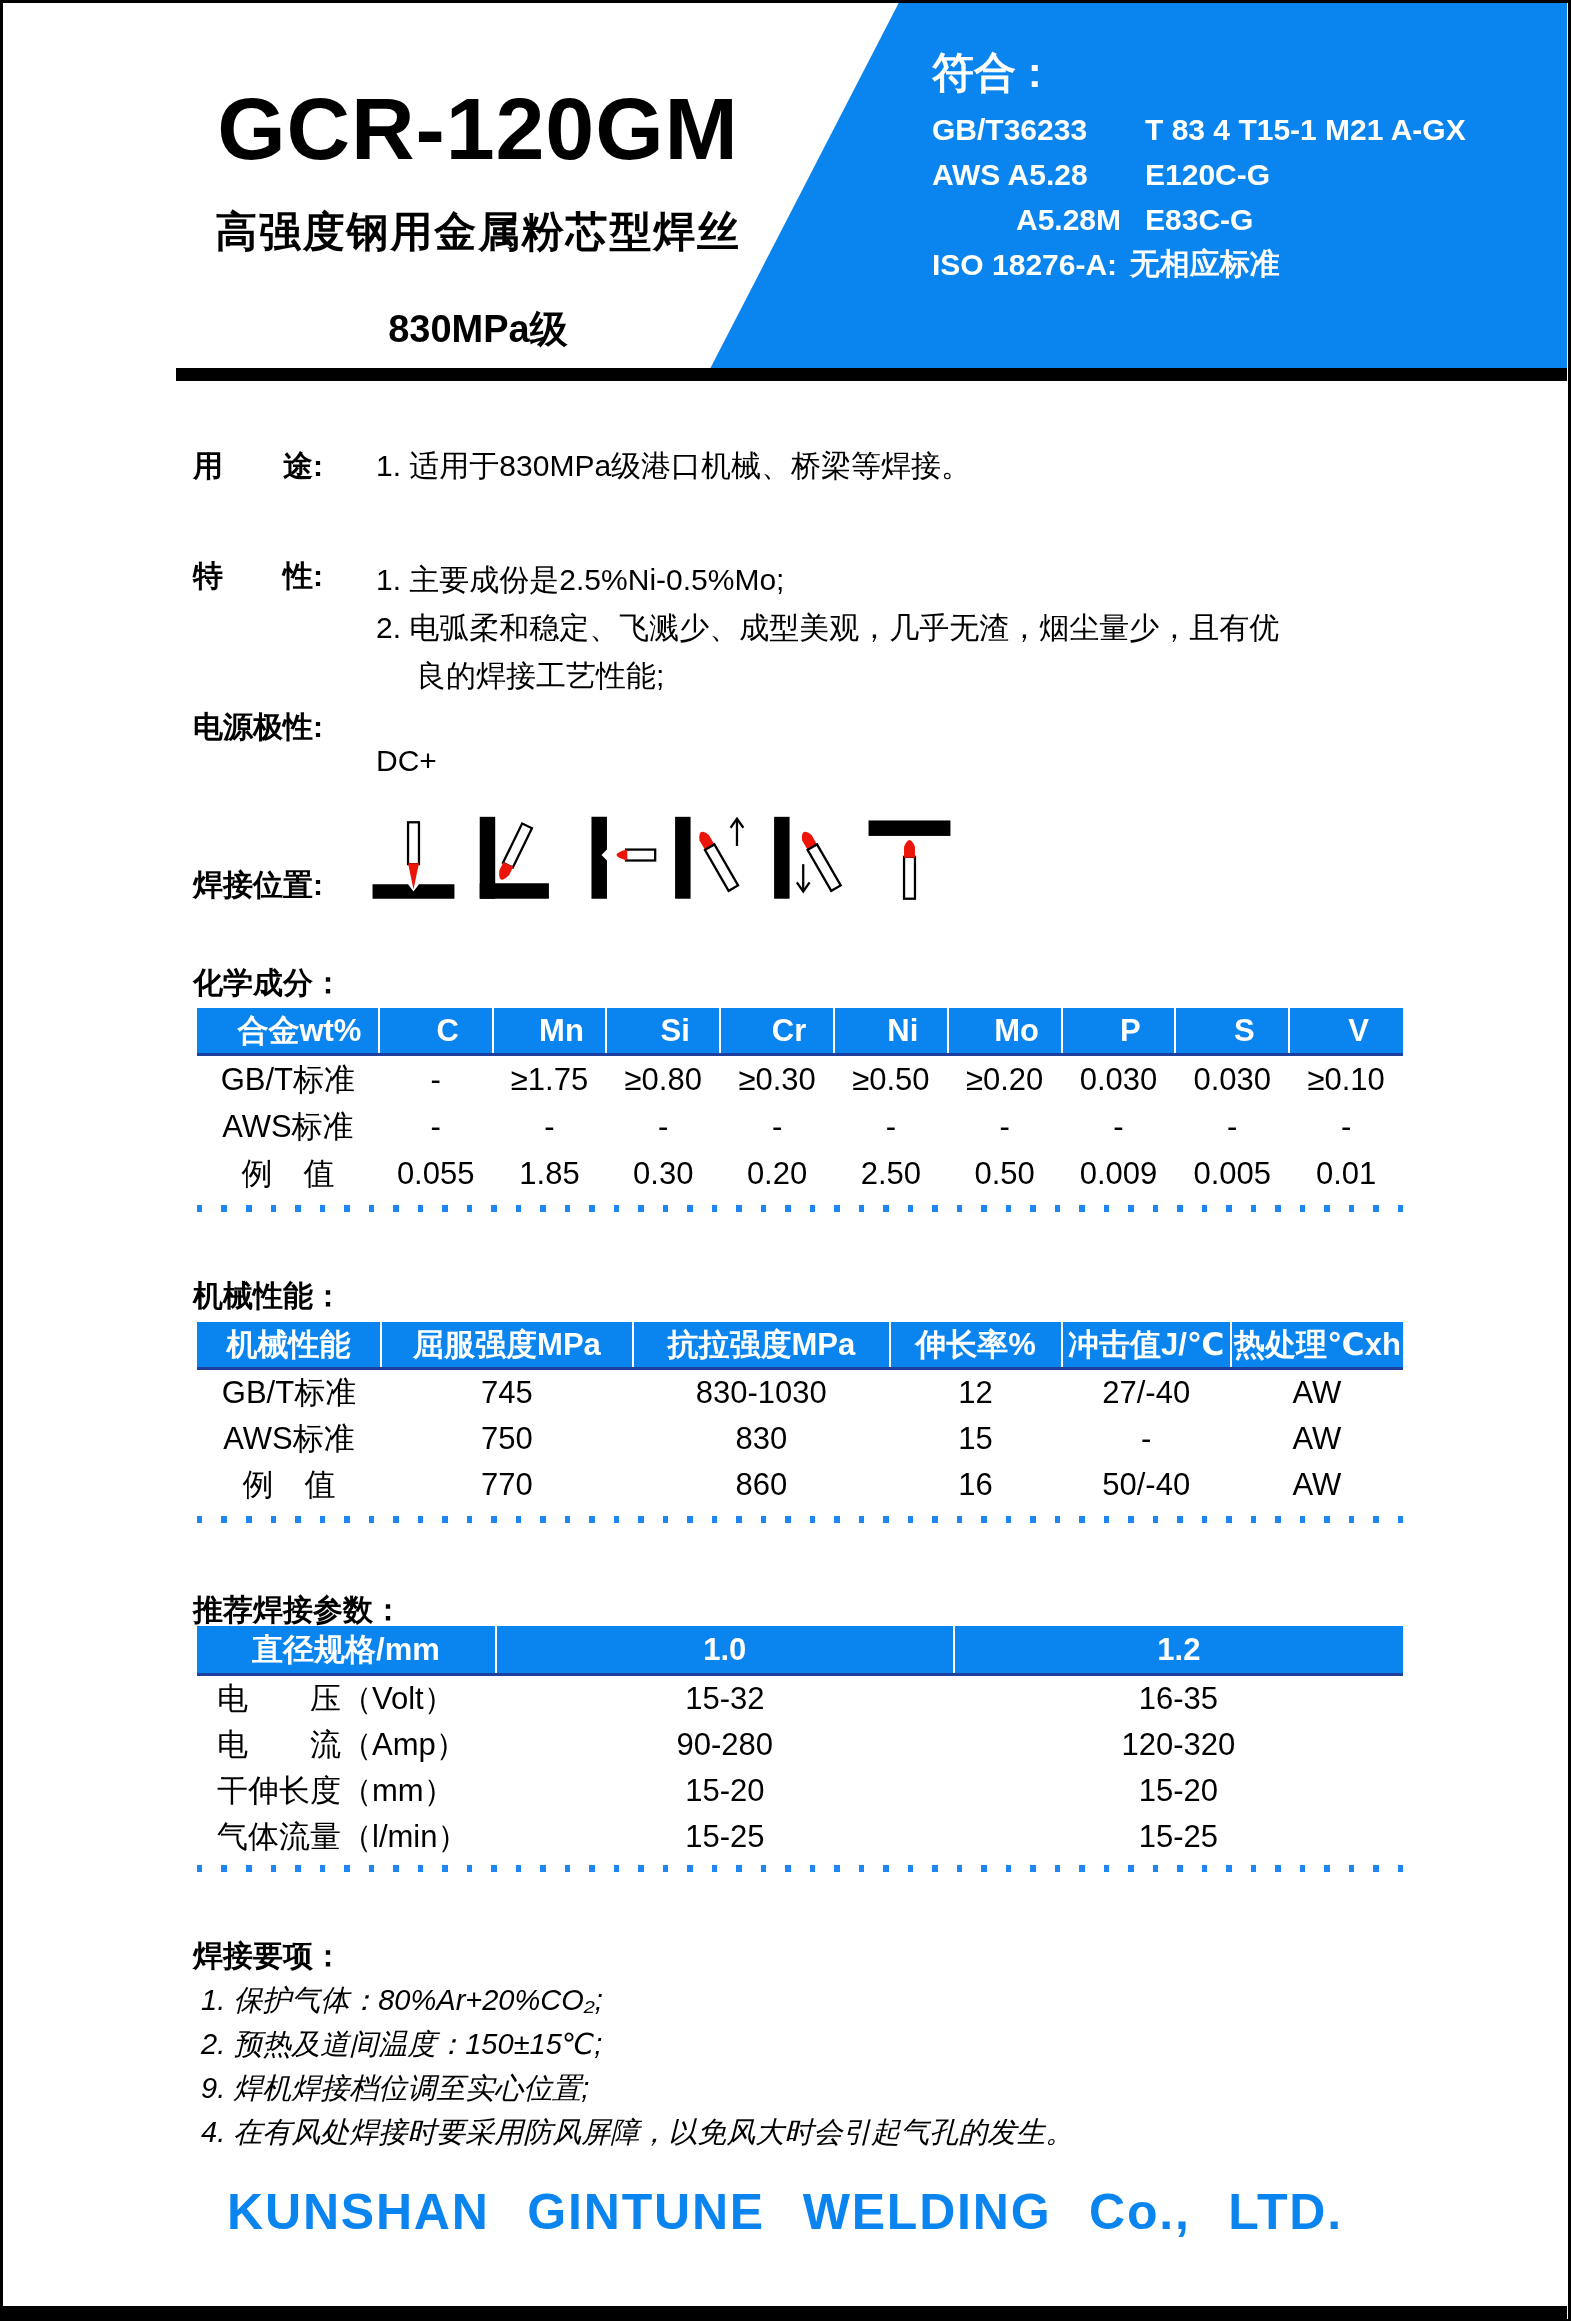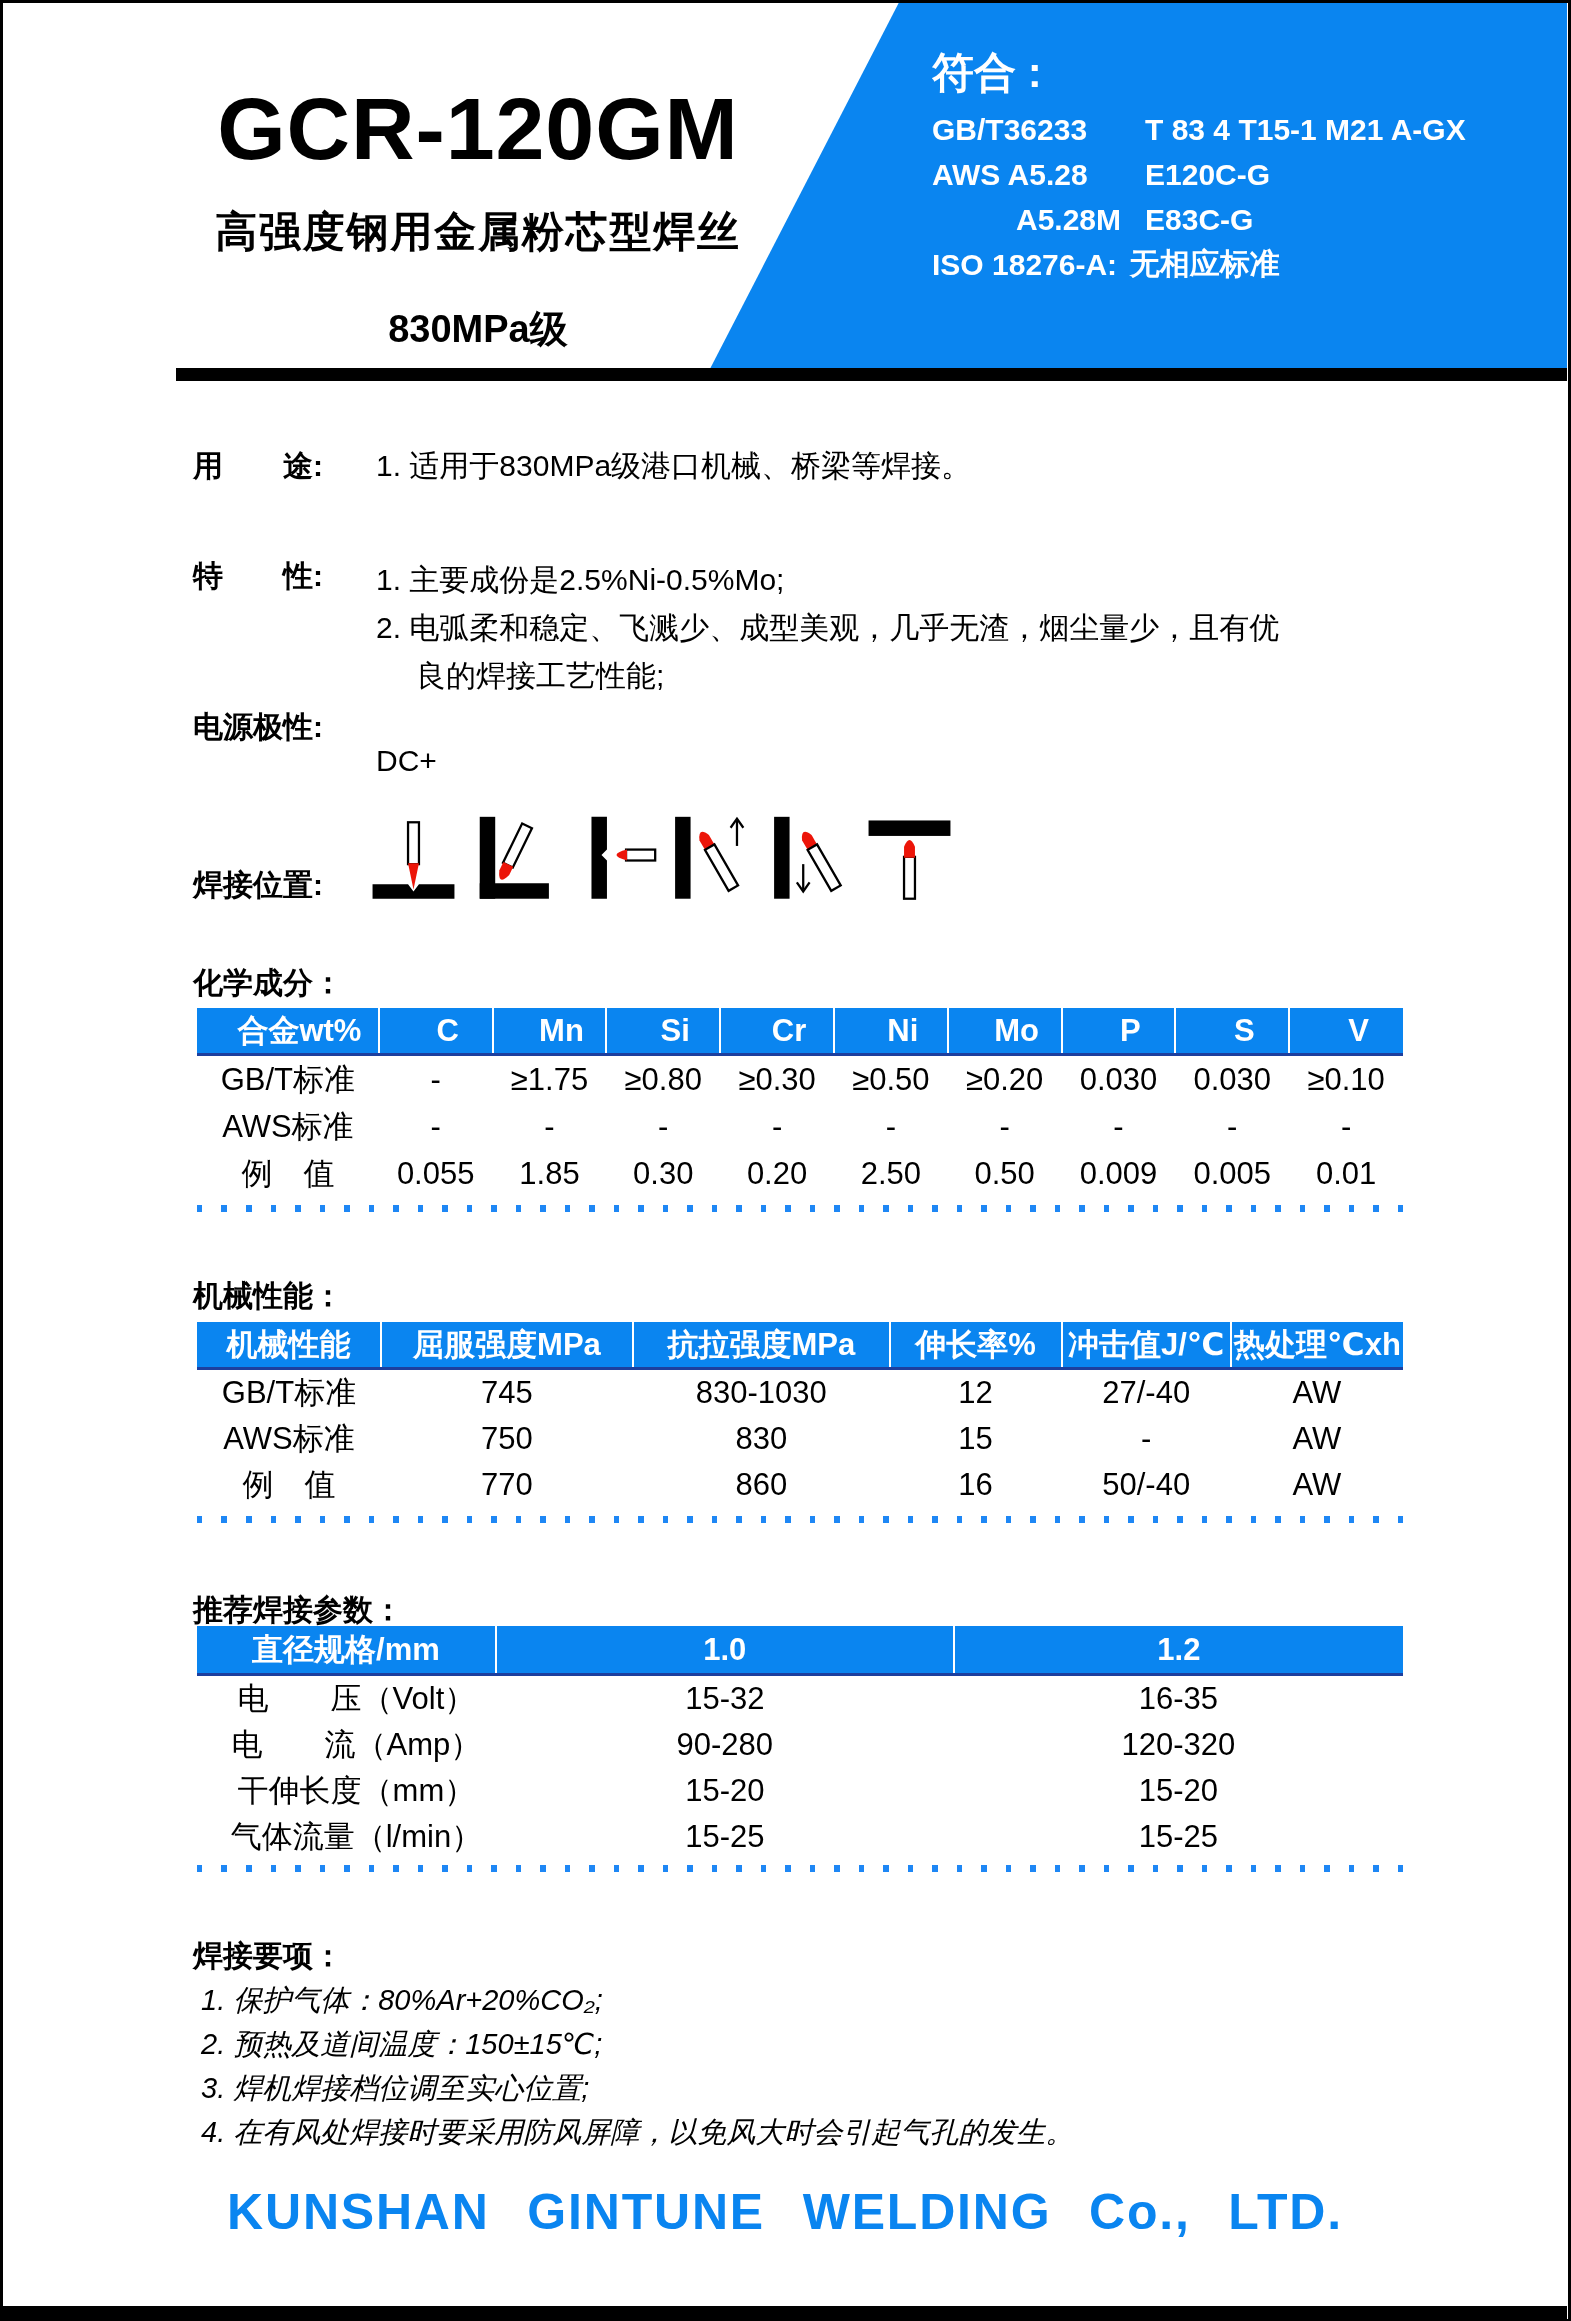--- a/index.html
+++ b/index.html
@@ -43,21 +43,21 @@
   .mech th:nth-child(1){width:15.3%;}
   .mech th:nth-child(2){width:20.9%;}
   .mech th:nth-child(3){width:21.3%;}
   .mech th:nth-child(4){width:14.2%;}
   .mech th:nth-child(5){width:14.0%;}
   .mech th:nth-child(6){width:14.3%;}
   .params th{height:47px;}
   .params td{height:46px;}
   .params th:nth-child(1){width:24.7%;}
   .params th:nth-child(2){width:37.8%;}
-  .params td.rowlbl{text-align:center;padding-left:20px;white-space:nowrap;}
+  .params td.rowlbl{text-align:left;padding-left:20px;white-space:nowrap;}
   .dotline{position:absolute;left:194px;width:1206px;height:7.3px;
     background:repeating-linear-gradient(90deg,#1e87f5 0 5.5px,transparent 5.5px 24.5px);}
   
   .notes{position:absolute;left:198px;top:1975px;font-size:29px;line-height:44px;white-space:nowrap;font-style:italic;}
   
   .footer{position:absolute;left:0;top:2180px;width:1564px;text-align:center;
     font-size:50px;font-weight:700;color:#0a85f0;letter-spacing:1.8px;word-spacing:22px;white-space:nowrap;}
   .bottom-bar{position:absolute;left:0;bottom:0;width:1564px;height:12.7px;background:#000;}
 </style>
 </head>
@@ -278,21 +278,21 @@
       <td>15-25</td>
     </tr>
   </tbody>
     </table>
   <div class="dotline" style="top:1862px;"></div>
 
   <div class="sec-label" style="top:1933px;">焊接要项：</div>
   <div class="notes">
     <div>1. 保护气体：80%Ar+20%CO₂;</div>
     <div>2. 预热及道间温度：150±15℃;</div>
-    <div>3. 焊机焊接档位调至实心位置;</div>
+    <div>9. 焊机焊接档位调至实心位置;</div>
     <div>4. 在有风处焊接时要采用防风屏障，以免风大时会引起气孔的发生。</div>
   </div>
 
   <div class="footer">KUNSHAN GINTUNE WELDING Co., LTD.</div>
   <div class="bottom-bar"></div>
 
 </div>
 
 
 </body></html>

